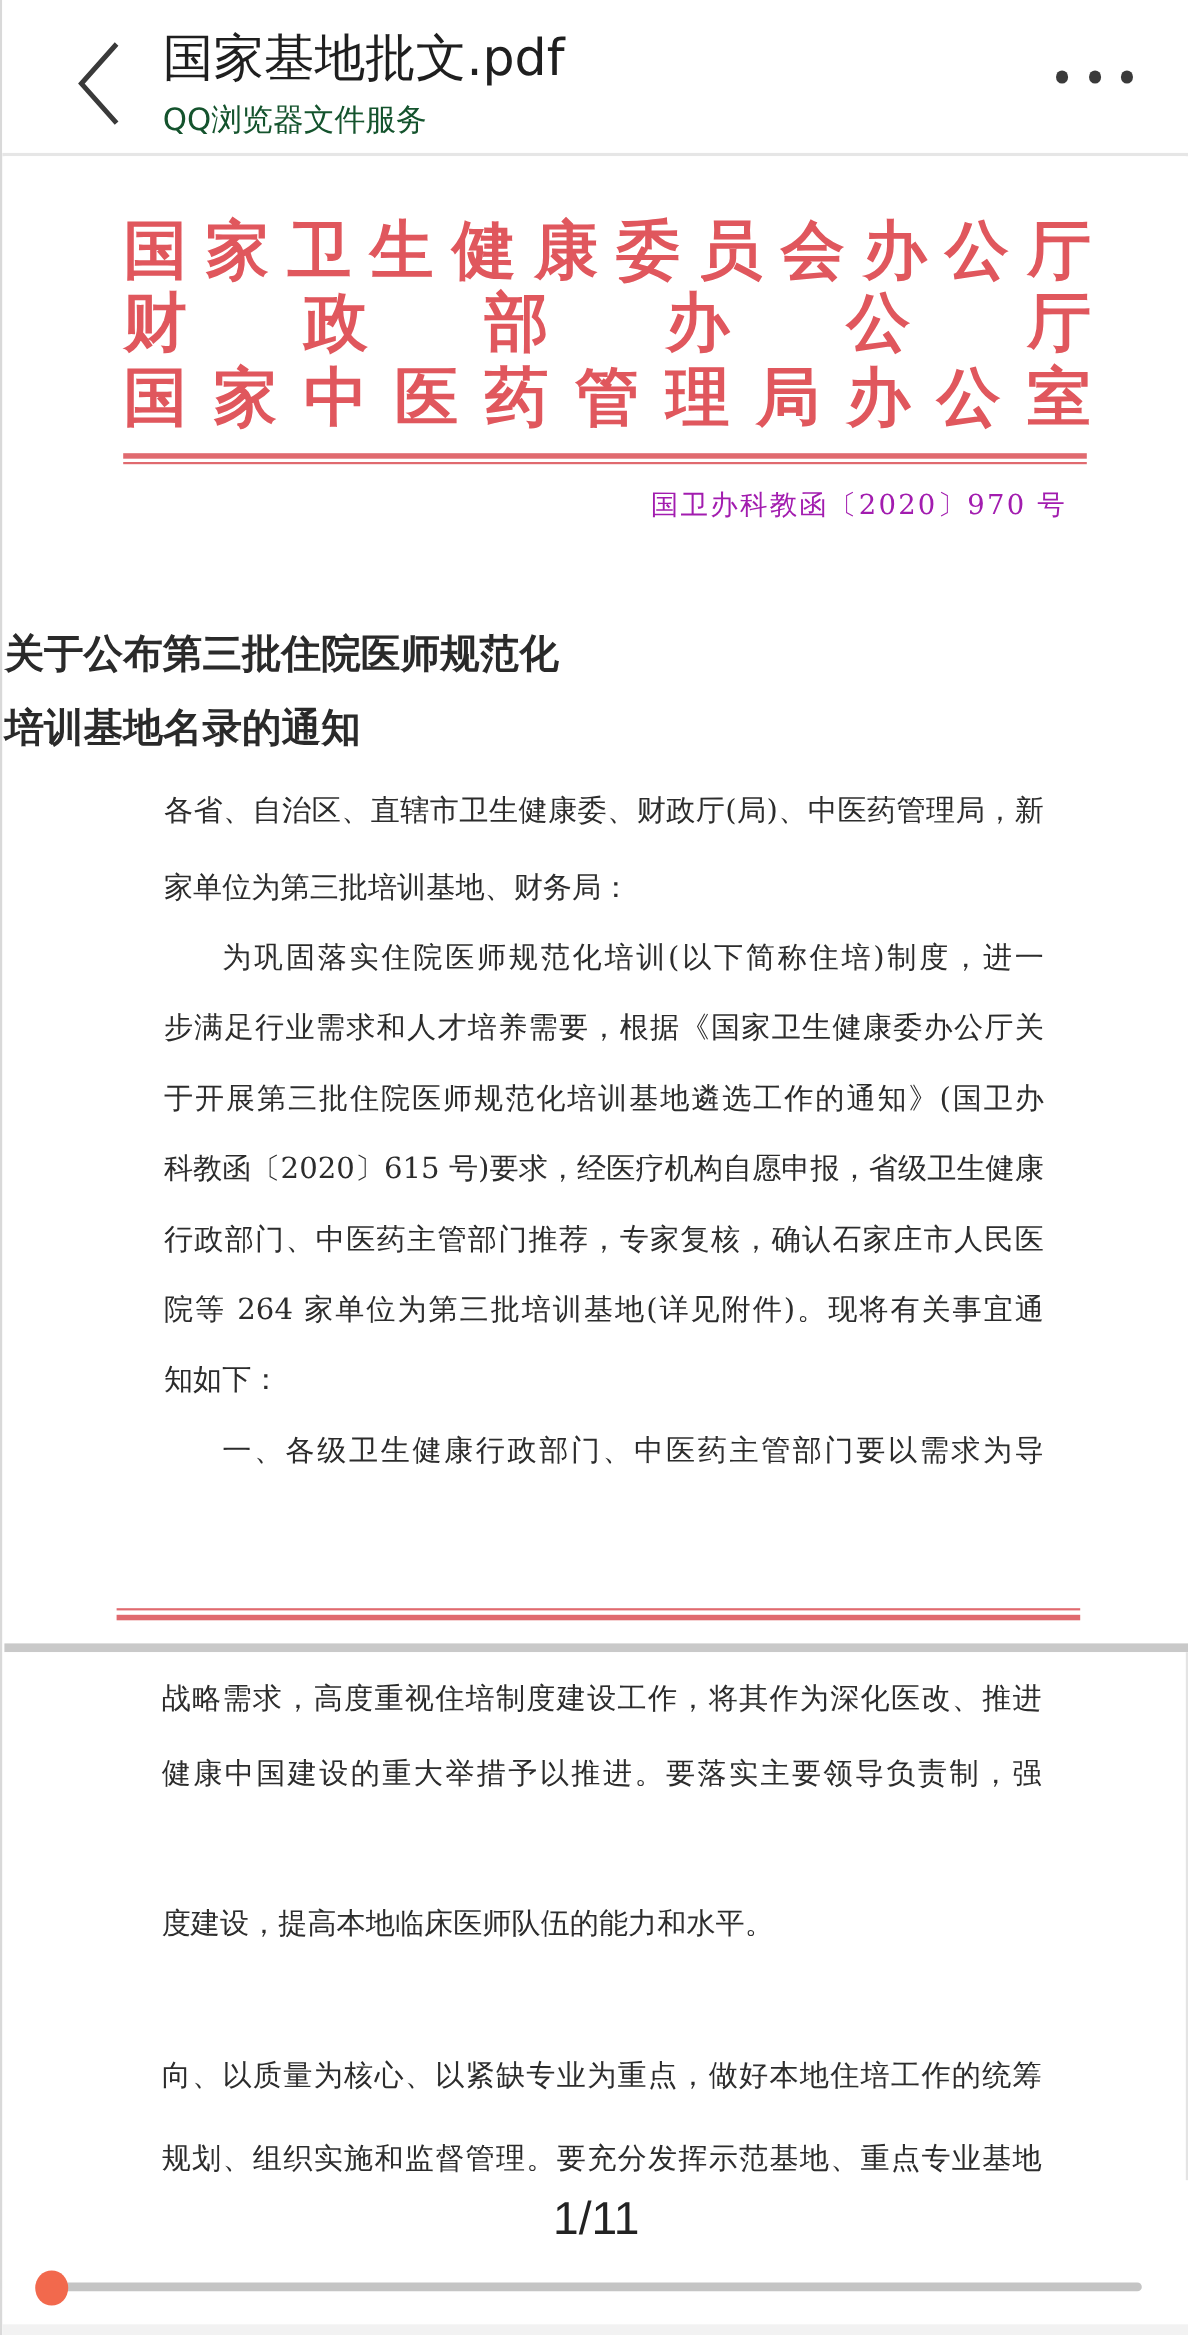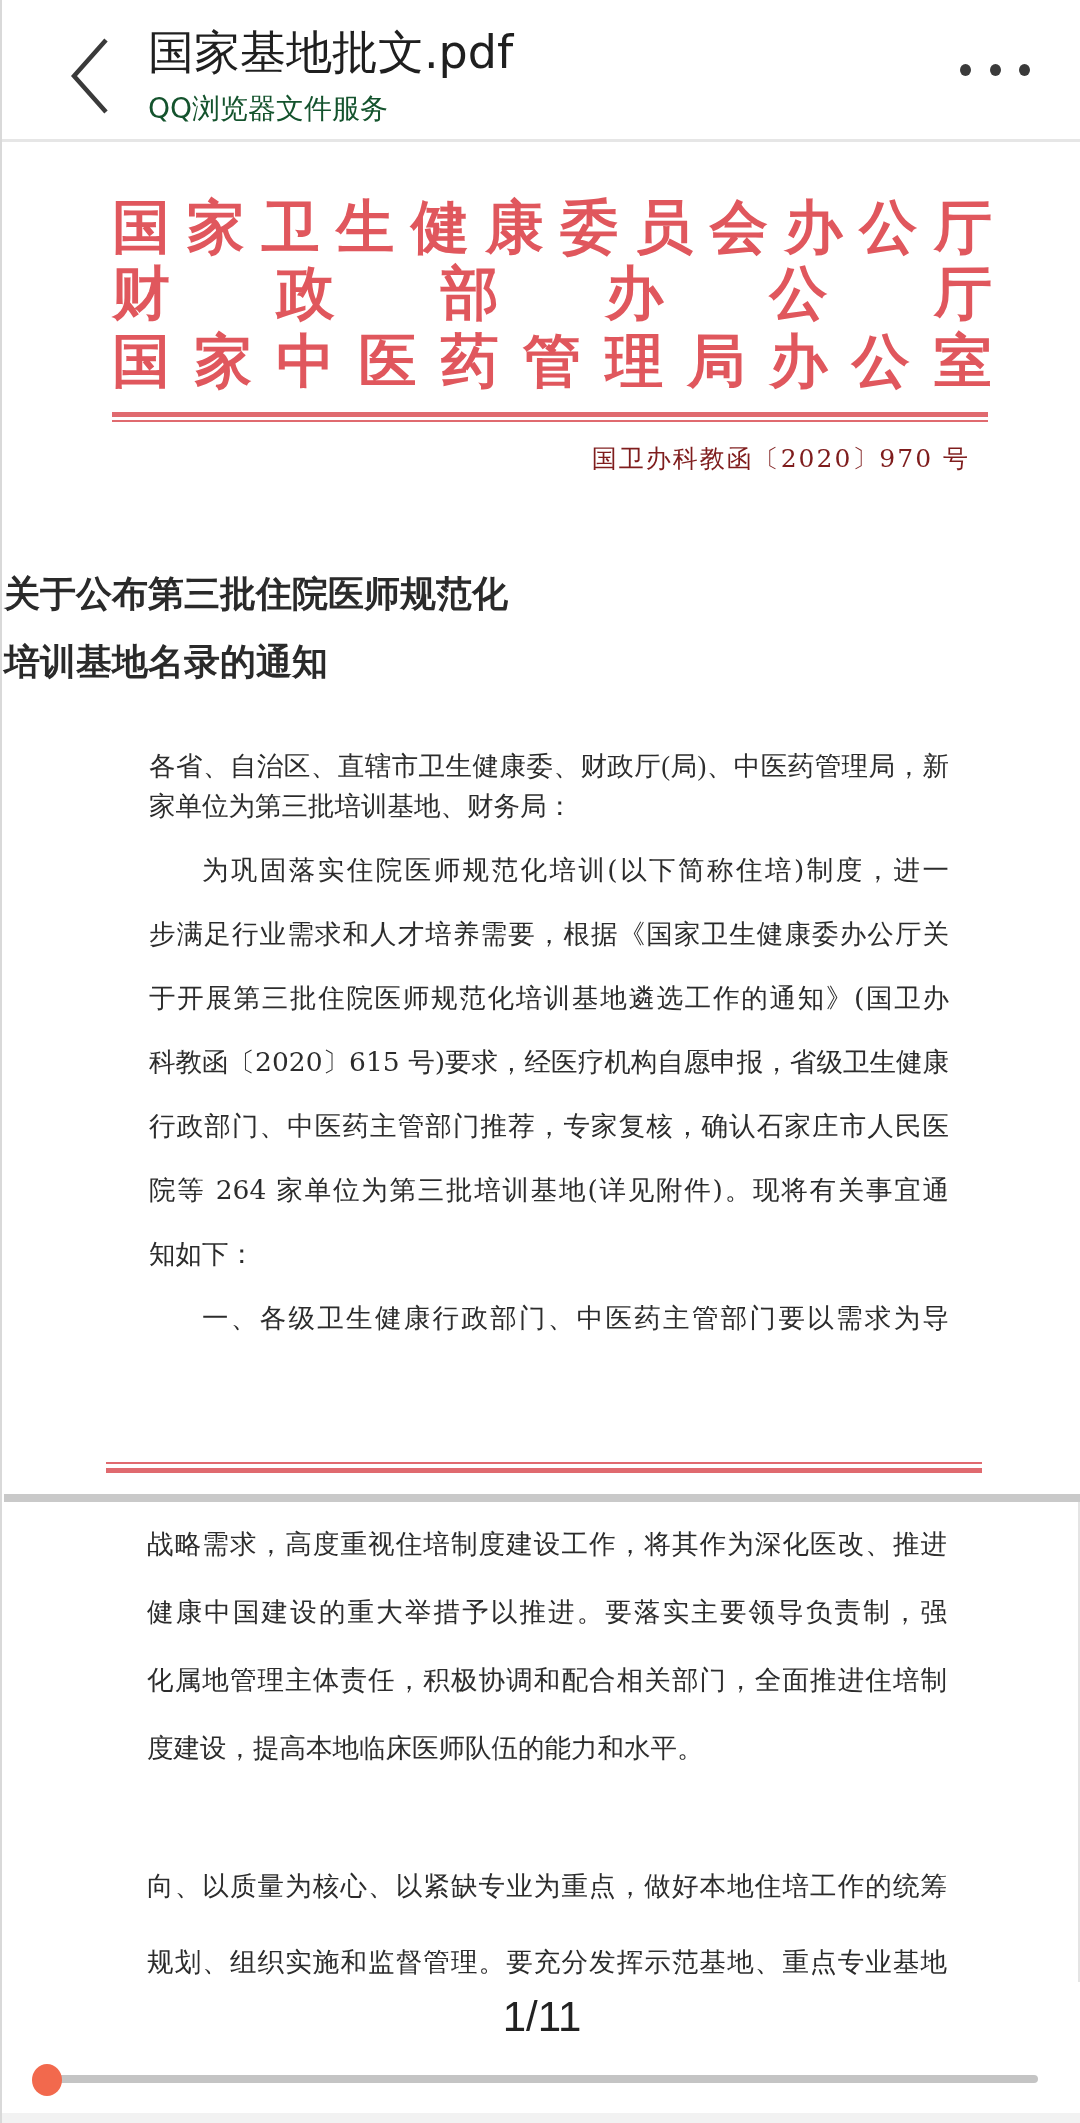--- a/index.html
+++ b/index.html
@@ -50,21 +50,21 @@
       font-size: 58px; line-height: 70px;
       display: flex; justify-content: space-between; white-space: nowrap;
     }
     .header-red span { display: inline-block; }
     .red-rule {
       position: absolute; background: #e06a6f;
     }
     .doc-number {
       position: absolute; right: 108px; top: 300px;
       font-family: "DejaVu Serif", "Liberation Serif", serif;
-      font-size: 25px; color: #7f1d1d; letter-spacing: 2px; white-space: nowrap;
+      font-size: 25px; color: #a21caf; letter-spacing: 2px; white-space: nowrap;
     }
     .doc-title {
       position: absolute; left: 0; width: 1074px; 
       font-family: "DejaVu Serif", "Liberation Serif", serif;
       font-weight: bold; font-size: 36px; color: #2a2a2a; white-space: nowrap;
     }
     .body-line {
       position: absolute; left: 145px; width: 800px;
       font-family: "DejaVu Serif", "Liberation Serif", serif;
       font-size: 26.5px; color: #2c2c2c; white-space: nowrap;
@@ -146,41 +146,40 @@
   </div>
 
   <div class="red-rule" style="left:108px; top:270px; width:876px; height:5px;"></div>
   <div class="red-rule" style="left:108px; top:278px; width:876px; height:2px;"></div>
 
   <div class="doc-number">国卫办科教函〔2020〕970 号</div>
 
   <div class="doc-title" style="top:428px;">关于公布第三批住院医师规范化</div>
   <div class="doc-title" style="top:496px;">培训基地名录的通知</div>
 
-  <div class="body-line" style="top:606px;font-family:Liberation Serif, serif;">各省、自治区、直辖市卫生健康委、财政厅(局)、中医药管理局，新</div>
+  <div class="body-line" style="top:576px;">各省、自治区、直辖市卫生健康委、财政厅(局)、中医药管理局，新</div>
   <div class="body-line last" style="top:646px;">家单位为第三批培训基地、财务局：</div>
   <div class="body-line indent" style="top:710px;">为巩固落实住院医师规范化培训(以下简称住培)制度，进一</div>
   <div class="body-line" style="top:774px;">步满足行业需求和人才培养需要，根据《国家卫生健康委办公厅关</div>
   <div class="body-line" style="top:838px;">于开展第三批住院医师规范化培训基地遴选工作的通知》(国卫办</div>
   <div class="body-line" style="top:902px;">科教函〔2020〕615 号)要求，经医疗机构自愿申报，省级卫生健康</div>
   <div class="body-line" style="top:966px;">行政部门、中医药主管部门推荐，专家复核，确认石家庄市人民医</div>
   <div class="body-line" style="top:1030px;">院等 264 家单位为第三批培训基地(详见附件)。现将有关事宜通</div>
   <div class="body-line last" style="top:1094px;">知如下：</div>
   <div class="body-line indent" style="top:1158px;">一、各级卫生健康行政部门、中医药主管部门要以需求为导</div>
 
   <div class="red-rule" style="left:102px; top:1320px; width:876px; height:2px;"></div>
   <div class="red-rule" style="left:102px; top:1326px; width:876px; height:5px;"></div>
 </div>
 
 <div class="page-gap"></div>
 
 <div class="page page2">
   <div class="body-line" style="left:143px; top:24px;">战略需求，高度重视住培制度建设工作，将其作为深化医改、推进</div>
   <div class="body-line" style="left:143px; top:92px;">健康中国建设的重大举措予以推进。要落实主要领导负责制，强</div>
-  <div class="body-line" style="left:143px; top:160px;">化属地管理主体责任，积极协调和配合相关部门，全面推进住培制</div>
   <div class="body-line last" style="left:143px; top:228px;">度建设，提高本地临床医师队伍的能力和水平。</div>
   <div class="body-line" style="left:143px; top:366px;">向、以质量为核心、以紧缺专业为重点，做好本地住培工作的统筹</div>
   <div class="body-line" style="left:143px; top:432px;margin-top:10px;">规划、组织实施和监督管理。要充分发挥示范基地、重点专业基地</div>
 </div>
 
 <div class="page-indicator">1/11</div>
 <div class="slider-track"></div>
 <div class="slider-thumb"></div>
 <div class="bottom-strip"></div>
 

